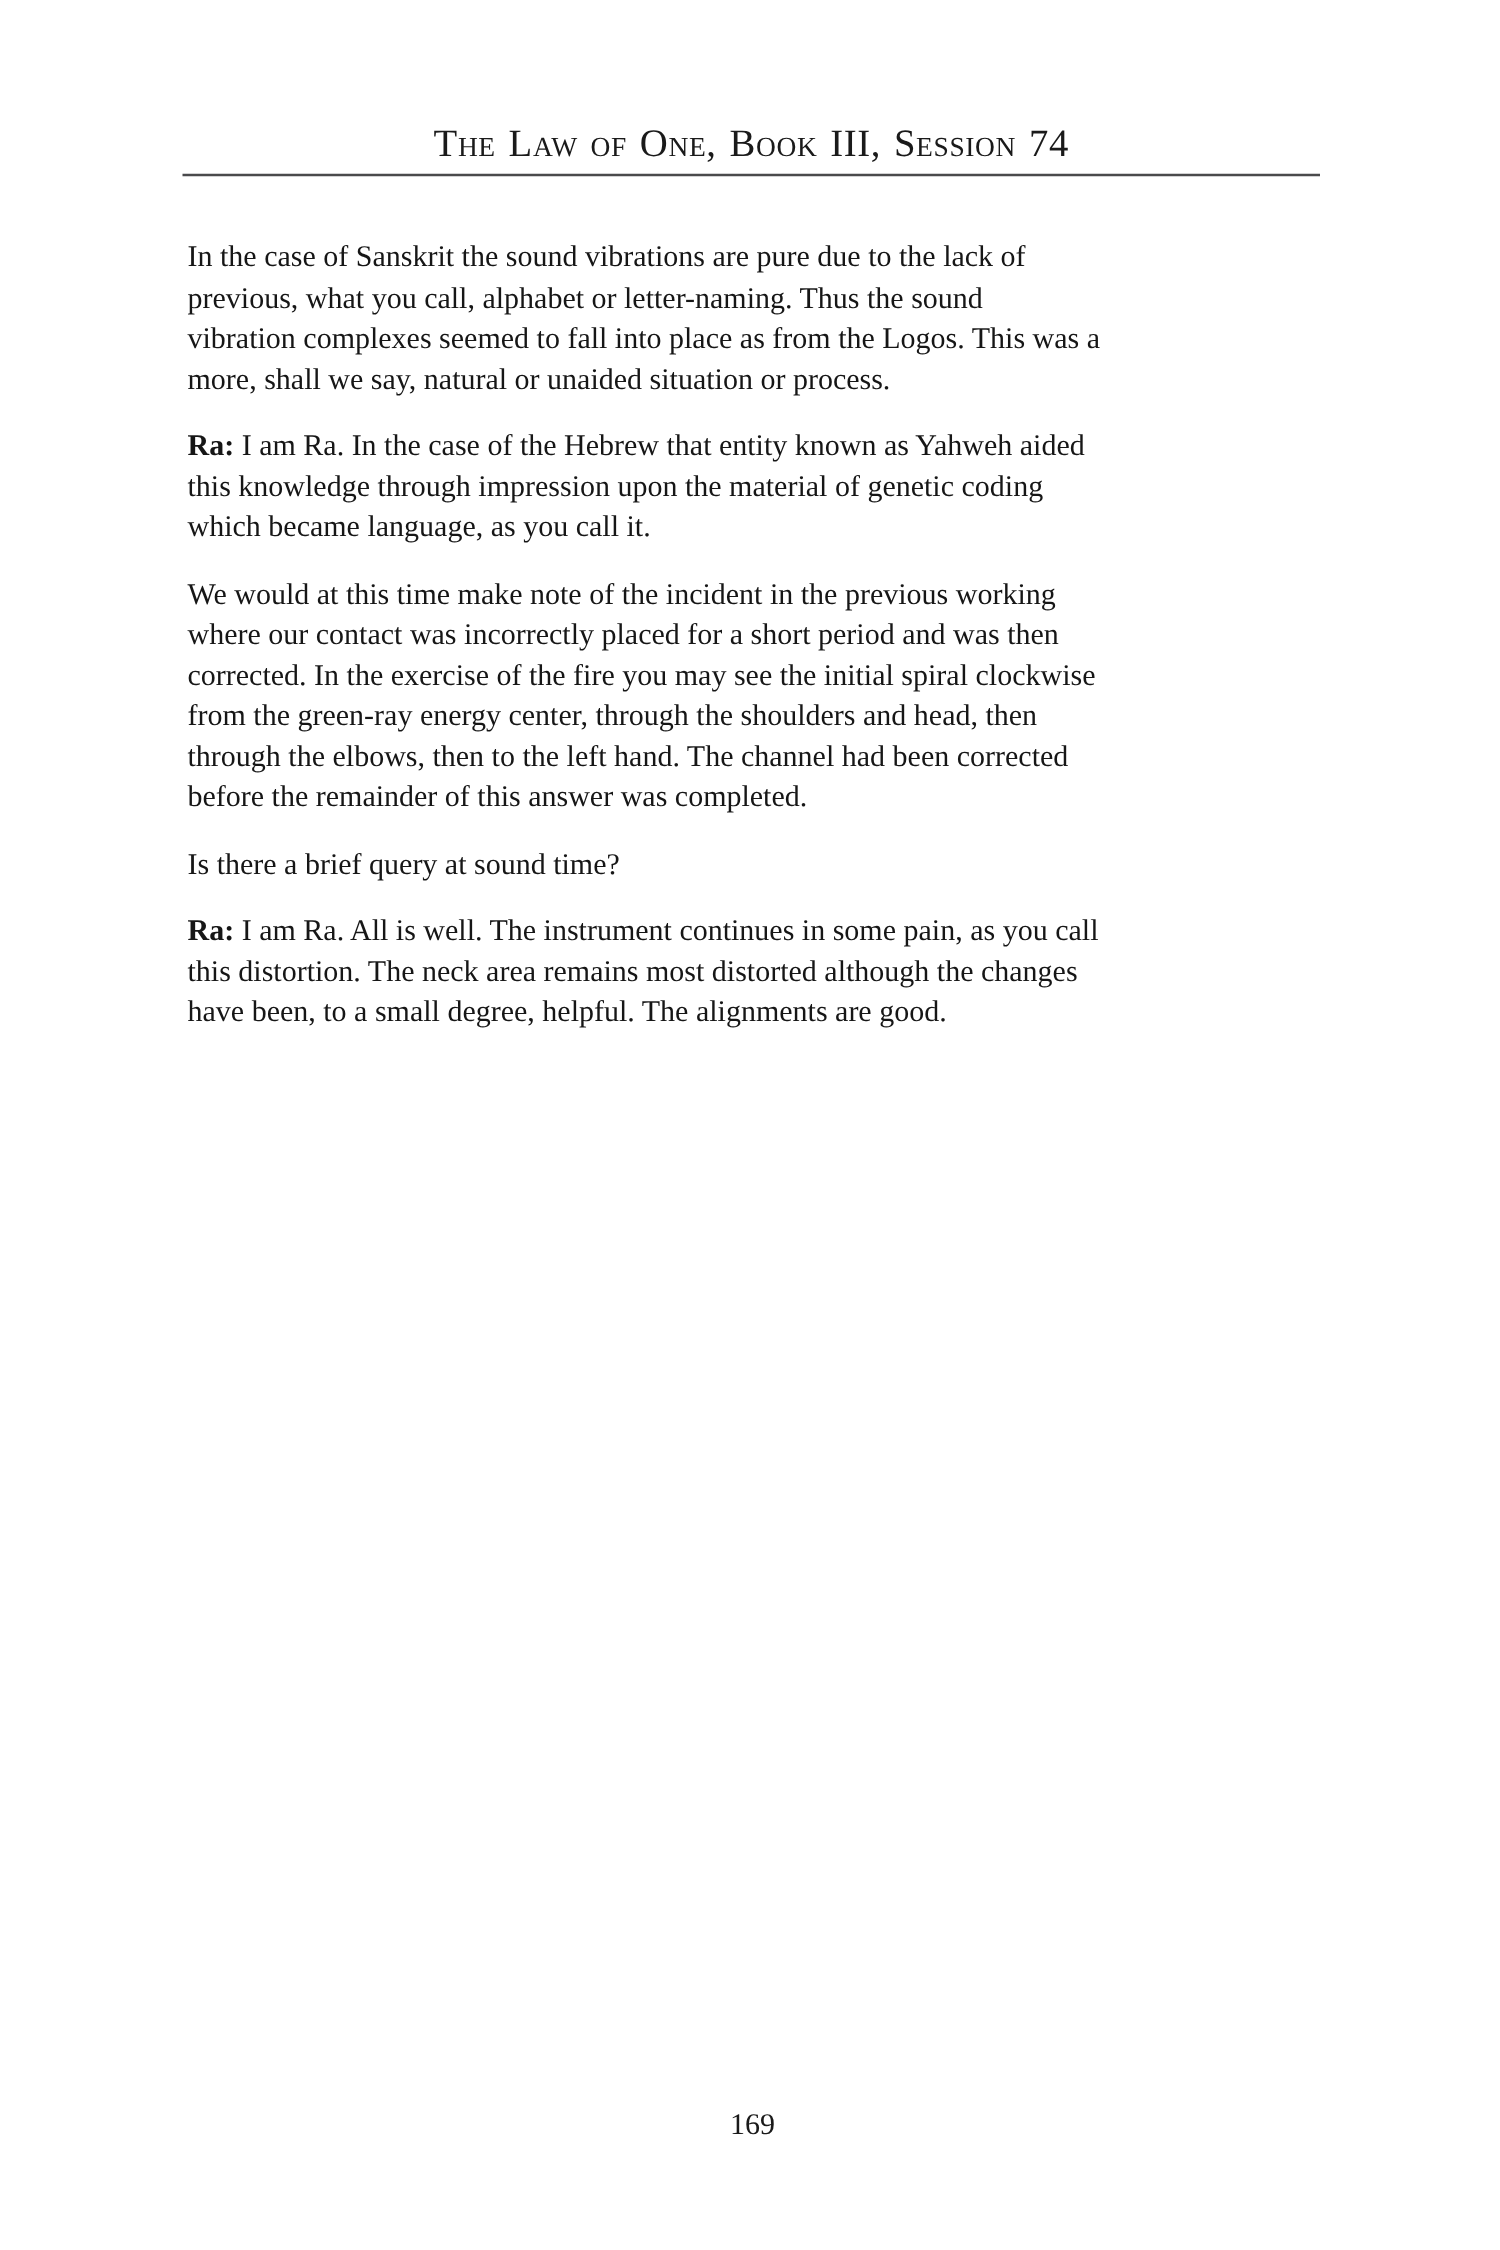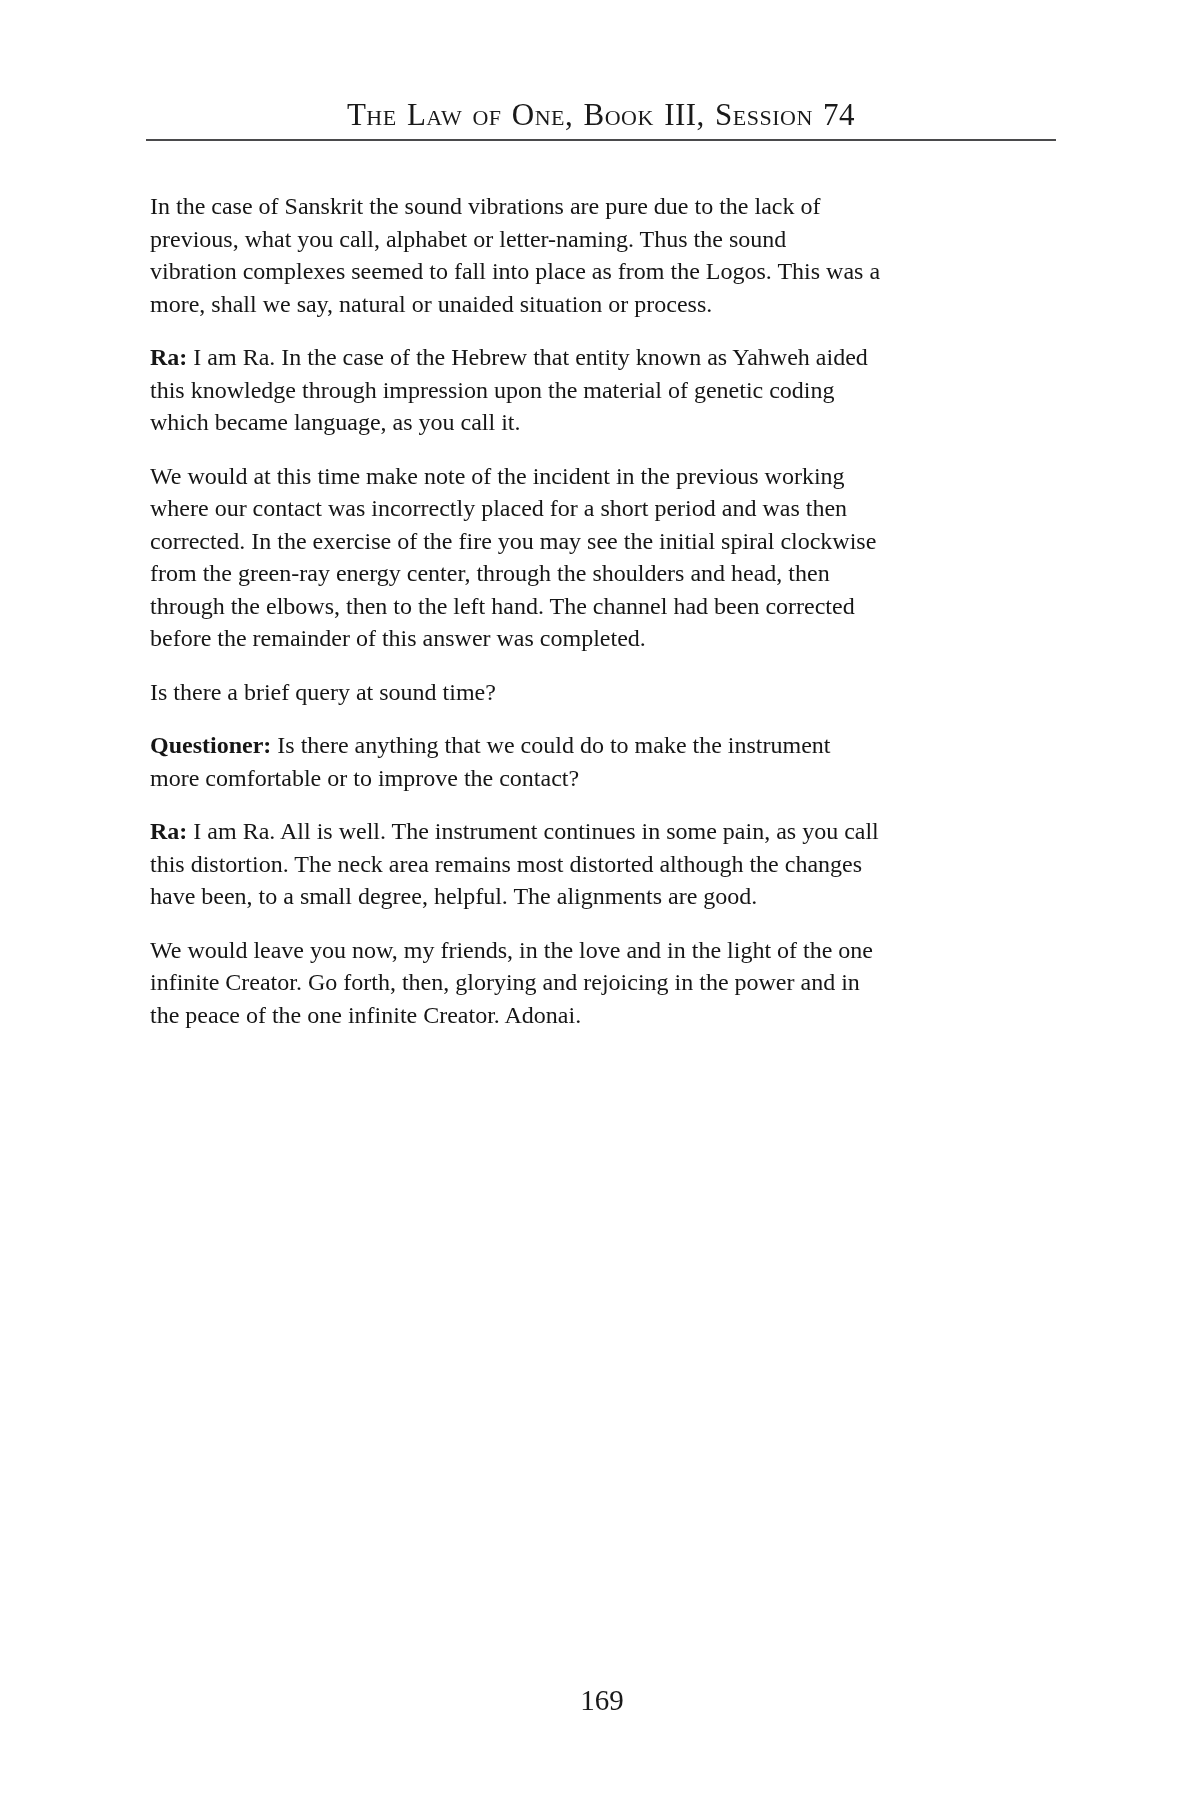--- a/index.html
+++ b/index.html
@@ -58,21 +58,21 @@
   }
   .ptext {
     white-space: pre-line;
   }
   .page-number {
     position: absolute;
     left: 148px;
     top: 1684px;
     width: 908px;
     text-align: center;
-    font-size: 29px;
+    font-size: 24px;
     line-height: 32.5px;
     color: #1a1a1a;
   }
 </style>
 </head>
 <body>
 
 <div class="page">
 
   <div class="running-header">
@@ -89,25 +89,20 @@
     <p><strong class="speaker">Ra:</strong> <span class="ptext">I am Ra. In the case of the Hebrew that entity known as Yahweh aided
 this knowledge through impression upon the material of genetic coding
 which became language, as you call it.</span></p>
     <p><strong class="speaker"></strong> <span class="ptext">We would at this time make note of the incident in the previous working
 where our contact was incorrectly placed for a short period and was then
 corrected. In the exercise of the fire you may see the initial spiral clockwise
 from the green-ray energy center, through the shoulders and head, then
 through the elbows, then to the left hand. The channel had been corrected
 before the remainder of this answer was completed.</span></p>
     <p><strong class="speaker"></strong> <span class="ptext">Is there a brief query at sound time?</span></p>
-    <p><strong class="speaker">Questioner:</strong> <span class="ptext">Is there anything that we could do to make the instrument
-more comfortable or to improve the contact?</span></p>
     <p><strong class="speaker">Ra:</strong> <span class="ptext">I am Ra. All is well. The instrument continues in some pain, as you call
 this distortion. The neck area remains most distorted although the changes
 have been, to a small degree, helpful. The alignments are good.</span></p>
-    <p><strong class="speaker"></strong> <span class="ptext">We would leave you now, my friends, in the love and in the light of the one
-infinite Creator. Go forth, then, glorying and rejoicing in the power and in
-the peace of the one infinite Creator. Adonai.</span></p>
   </div>
 
   <div class="page-number">169</div>
 
 </div>
 
 </body></html>

